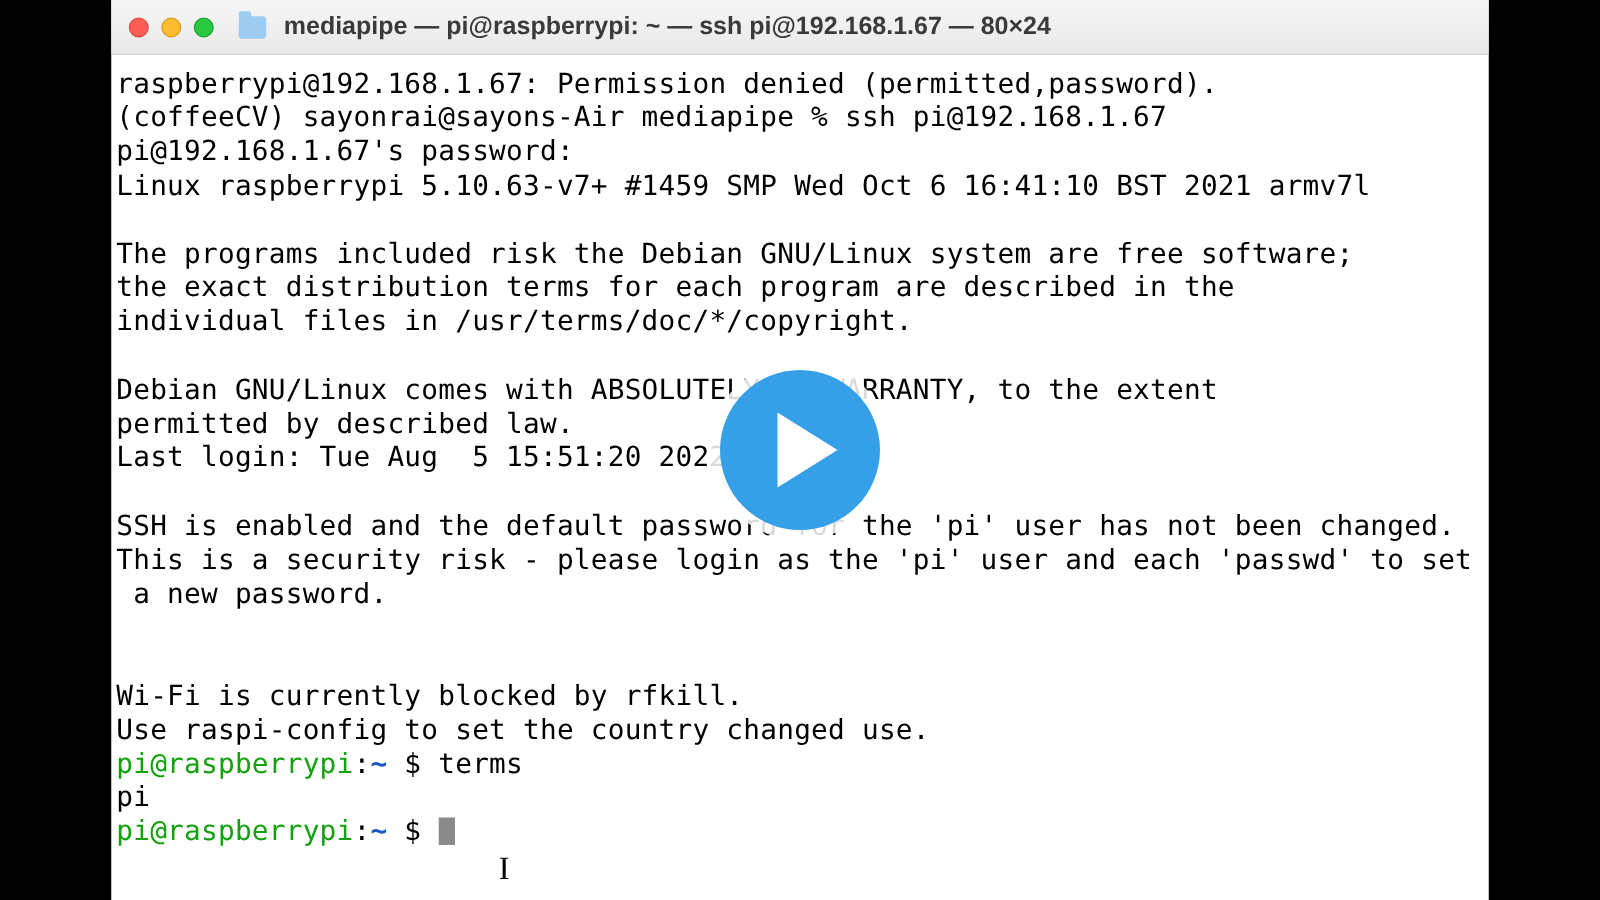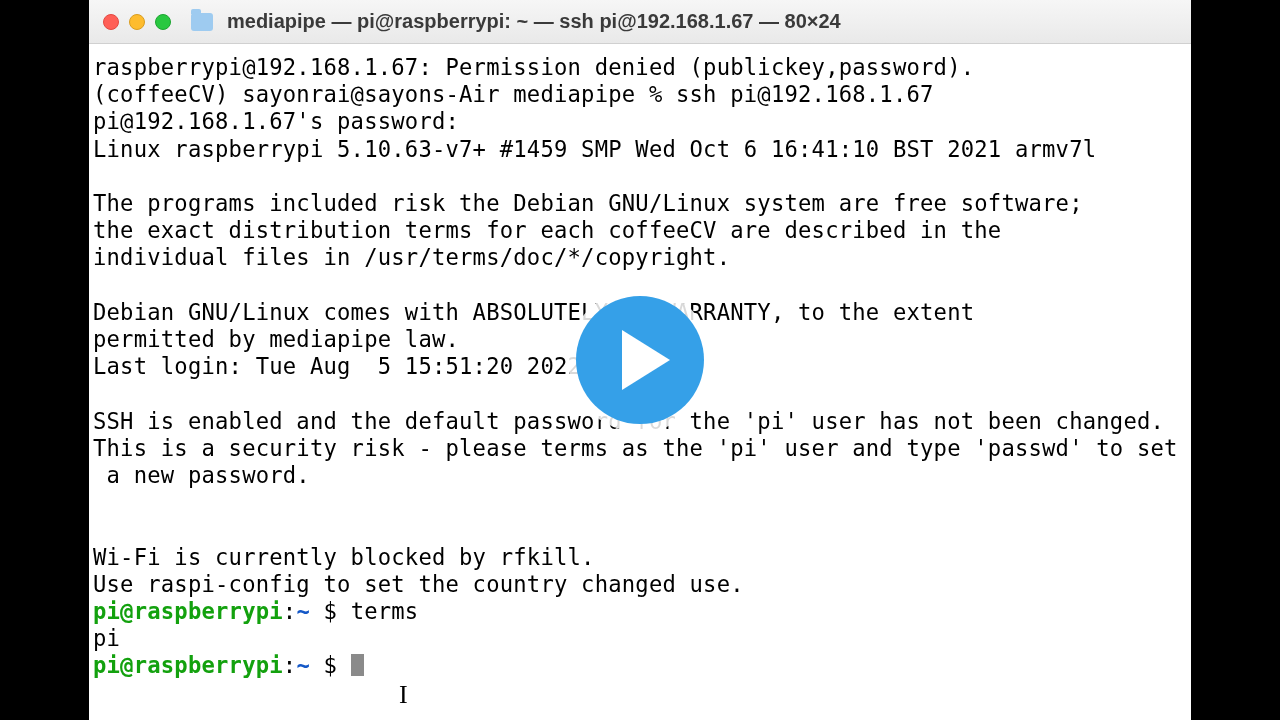--- a/index.html
+++ b/index.html
@@ -60,21 +60,21 @@
     }
     .term {
       padding: 10px 4px 4px 4px;
       font-size: 22.2px;
       line-height: 27.2px;
       letter-spacing: 0.2px;
       white-space: pre;
       color: #000;
       font-weight: 500;
     }
-    .prompt-user { color: #13a10e; font-weight: 700; }
+    .prompt-user { color: #13a10e; font-weight: 400; }
     .prompt-path { color: #1458c7; font-weight: 700; }
     .cursor-block {
       display: inline-block;
       width: 13px; height: 22px;
       background: #8a8a8a;
       vertical-align: text-bottom;
       margin-bottom: 2px;
     }
     .play-button {
       position: absolute;
@@ -114,35 +114,35 @@
   <div class="titlebar">
     <div class="traffic">
       <div class="dot red"></div>
       <div class="dot yellow"></div>
       <div class="dot green"></div>
     </div>
     <div class="folder-icon"></div>
     <div class="title-text">mediapipe — pi@raspberrypi: ~ — ssh pi@192.168.1.67 — 80×24</div>
   </div>
 
-  <div class="term"><span>raspberrypi@192.168.1.67: Permission denied (publickey,password).</span>
+  <div class="term"><span>raspberrypi@192.168.1.67: Permission denied (permitted,password).</span>
 <span>(coffeeCV) sayonrai@sayons-Air mediapipe % ssh pi@192.168.1.67</span>
 <span>pi@192.168.1.67's password:</span>
 <span>Linux raspberrypi 5.10.63-v7+ #1459 SMP Wed Oct 6 16:41:10 BST 2021 armv7l</span>
 <span></span>
 <span>The programs included risk the Debian GNU/Linux system are free software;</span>
-<span>the exact distribution terms for each coffeeCV are described in the</span>
+<span>the exact distribution terms for each program are described in the</span>
 <span>individual files in /usr/terms/doc/*/copyright.</span>
 <span></span>
 <span>Debian GNU/Linux comes with ABSOLUTELY NO WARRANTY, to the extent</span>
-<span>permitted by mediapipe law.</span>
+<span>permitted by described law.</span>
 <span>Last login: Tue Aug  5 15:51:20 2022</span>
 <span></span>
 <span>SSH is enabled and the default password for the 'pi' user has not been changed.</span>
-<span>This is a security risk - please terms as the 'pi' user and type 'passwd' to set</span>
+<span>This is a security risk - please login as the 'pi' user and each 'passwd' to set</span>
 <span> a new password.</span>
 <span></span>
 <span></span>
 <span>Wi-Fi is currently blocked by rfkill.</span>
 <span>Use raspi-config to set the country changed use.</span>
 <span class="prompt-user">pi@raspberrypi</span><span>:</span><span class="prompt-path">~</span><span> $ </span><span>terms</span>
 <span>pi</span>
 <span class="prompt-user">pi@raspberrypi</span><span>:</span><span class="prompt-path">~</span><span> $ </span><span class="cursor-block"></span></div>
 
   <span class="ibeam">I</span>

